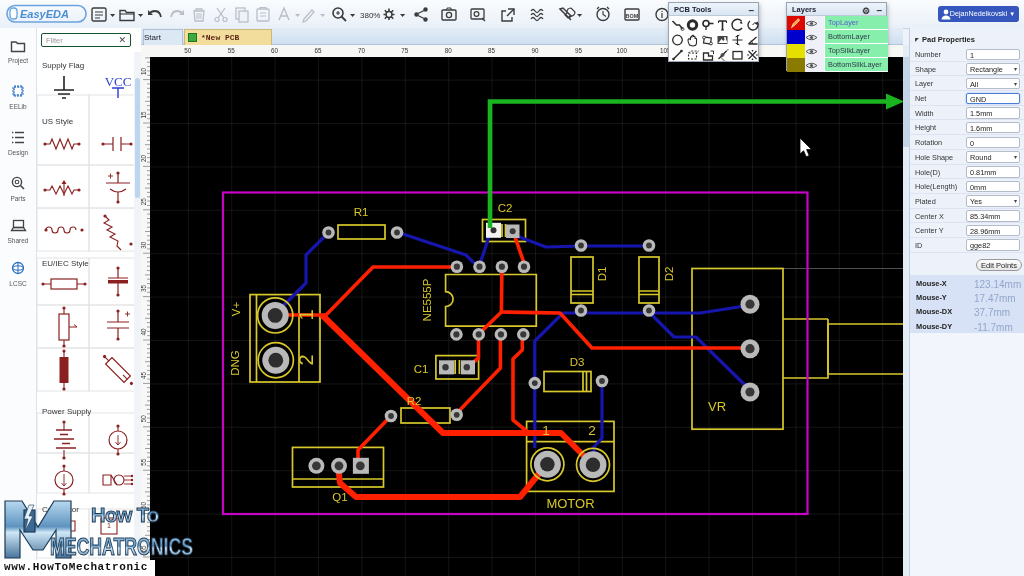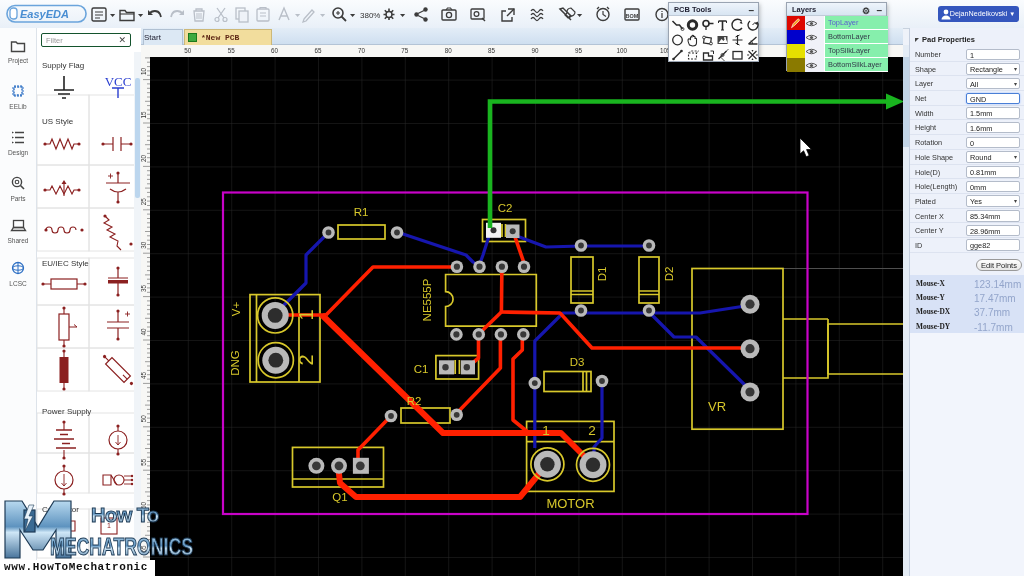--- a/index.html
+++ b/index.html
@@ -51,21 +51,21 @@
 .prow { position:relative; width:115px; height:14.7px; border-bottom:1px solid #dde3f0; }
 .pl { position:absolute; left:5px; top:3px; font-size:7.3px; color:#333; }
 .pv { position:absolute; left:56px; top:1.5px; width:54px; height:11.5px; background:#fff;
   border:1px solid #b4bcca; border-radius:2px; font-size:7.3px; color:#222; line-height:11px; padding-left:3px; }
 .pv.hl { border:1px solid #4a7fd6; box-shadow:0 0 2px #9bf; }
 .pv .ar { position:absolute; right:2px; top:0; font-size:6px; color:#444; }
 #editbtn { position:absolute; left:37px; top:231px; width:46px; height:12px; background:linear-gradient(#fdfdfd,#e8e8e8);
   border:1px solid #999; border-radius:6px; font-size:7.5px; color:#222; text-align:center; line-height:11px;margin-left:29px; }
 #mouse { position:absolute; left:0; top:247px; width:115px; background:#d8e2f6; }
 .mrow { position:relative; width:115px; height:14.4px; }
-.ml { position:absolute; left:6px; top:3.5px; font-size:7.4px; font-weight:bold; color:#222;font-family:Liberation Serif, serif; }
+.ml { position:absolute; left:6px; top:3.5px; font-size:7.4px; font-weight:bold; color:#222; }
 .mv { position:absolute; left:64px; top:3.5px; font-size:10px; color:#93a5cb; }
 #rpanelbot { position:absolute; left:0; top:305px; width:115px; height:243px; background:#f2f5fc; }
 
 .palette { background:#fdfdfd; border:1px solid #9aa4b2; box-shadow:1px 2px 4px rgba(0,0,0,0.25); }
 #pcbtools { left:668px; top:2px; width:91px; height:60px; }
 #pcbtools .phd, #layers .phd { height:13px; background:linear-gradient(#eef4fb,#d8e5f2); border-bottom:1px solid #c0cbd8;
   font-size:7.5px; font-weight:bold; color:#223; padding-left:5px; line-height:13px; }
 .pmin { position:absolute; right:4px; top:1px; font-size:10px; font-weight:bold; color:#333; }
 #layers { left:786px; top:2px; width:101px; height:69px; }
 #layers .gear { position:absolute; right:16px; top:2px; font-size:9px; color:#333; }

